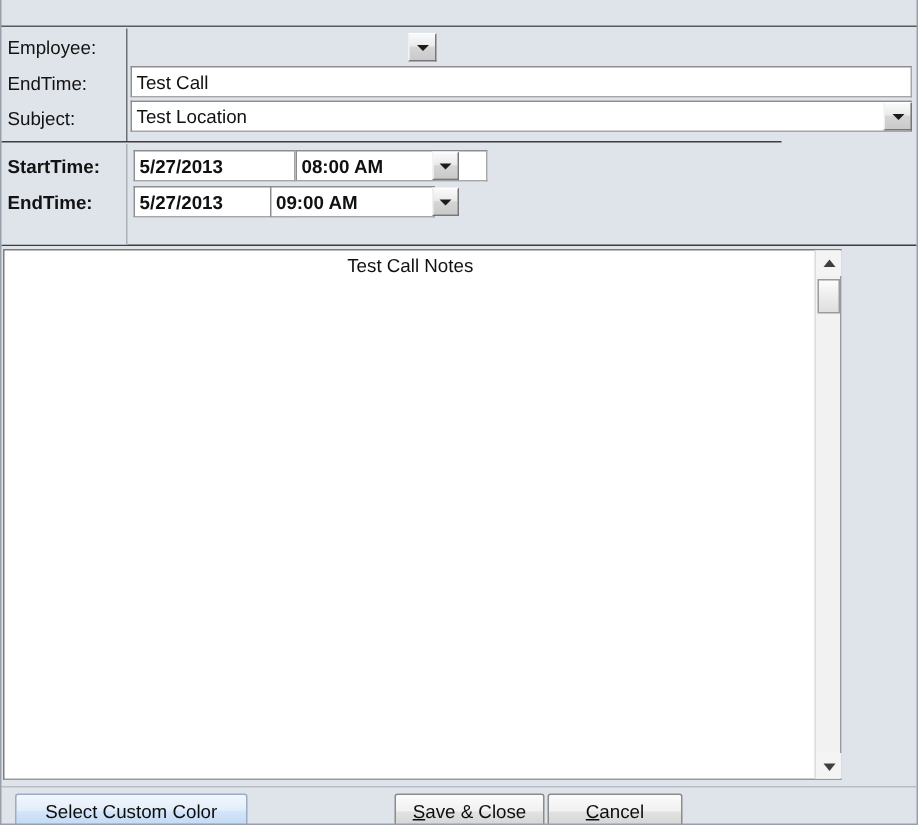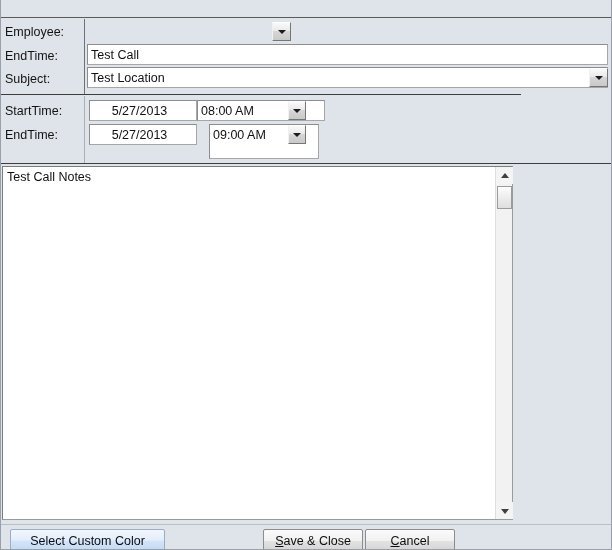--- a/index.html
+++ b/index.html
@@ -64,20 +64,21 @@
     width: 520px; height: 76px;
     box-sizing: border-box;
     border-bottom: 1px solid #3d3d3d;
   }
   .sect-time {
     position: absolute;
     left: 1px; top: 78px;
     width: 610px; height: 68px;
     box-sizing: border-box;
     border-bottom: 1px solid #3d3d3d;
+    font-weight: bold;
   }
 
   .lbl-col {
     position: absolute;
     left: 0; top: 0;
     width: 84px; height: 100%;
     background: #dfe3ea;
     border-right: 1px solid #6d7178;
     box-sizing: border-box;
   }
@@ -101,21 +102,21 @@
     border-top-color: #8d8d8d;
     border-left-color: #8d8d8d;
     font-family: "Liberation Sans", sans-serif;
     font-size: 12.5px;
     color: #111111;
     line-height: 20px;
     padding: 0 3px;
     white-space: nowrap;
     overflow: hidden;
   }
-  .tinput.right { text-align: center; padding-right: 10px; }
+  .tinput.right { text-align: left; padding-right: 10px; }
 
   
   .dropbtn {
     position: absolute;
     box-sizing: border-box;
     background: linear-gradient(to bottom, #fafafa 0%, #eaeaea 45%, #d6d6d6 50%, #c9c9c9 100%);
     border: 1px solid #767676;
     border-top-color: #ffffff;
     border-left-color: #f1f1f1;
     cursor: default;
@@ -128,26 +129,27 @@
     width: 0; height: 0;
     border-left: 4px solid transparent;
     border-right: 4px solid transparent;
     border-top: 4px solid #1b1b1b;
   }
 
   
   .notes-wrap {
     position: absolute;
     left: 2px; top: 148px;
-    width: 511px; height: 354px;
+    width: 559px; height: 354px;
     box-sizing: border-box;
     background: #ffffff;
     border: 1px solid #9a9a9a;
     border-top-color: #7d7d7d;
     border-left-color: #7d7d7d;
+    text-align: center;
   }
   .notes-text {
     position: absolute;
     left: 4px; top: 3px;
     right: 20px;
     font-size: 12.5px;
     color: #111111;
     line-height: 15px;
     white-space: pre-wrap;
   }
@@ -262,21 +264,21 @@
       <div class="lbl-col"></div>
 
       <div class="lbl" style="top:8px;">StartTime:</div>
       <div class="lbl" style="top:32px;">EndTime:</div>
 
       <div class="tinput right" style="left:88px; top:4px; width:108px; height:21px;">5/27/2013</div>
       <div class="tinput" style="left:196px; top:4px; width:128px; height:21px;">08:00 AM</div>
       <div class="dropbtn" style="left:287px; top:5px; width:18px; height:19px;"></div>
 
       <div class="tinput right" style="left:88px; top:28px; width:108px; height:21px;">5/27/2013</div>
-      <div class="tinput" style="left:208px; top:28px; width:110px; height:35px;">09:00 AM</div>
+      <div class="tinput" style="left:179px; top:28px; width:110px; height:21px;">09:00 AM</div>
       <div class="dropbtn" style="left:287px; top:29px; width:18px; height:19px;"></div>
     </div>
 
     <div class="notes-wrap">
       <div class="notes-text">Test Call Notes</div>
 
       <div class="vscroll">
         <div class="sb-btn sb-up"></div>
         <div class="sb-thumb"></div>
         <div class="sb-btn sb-dn"></div>

